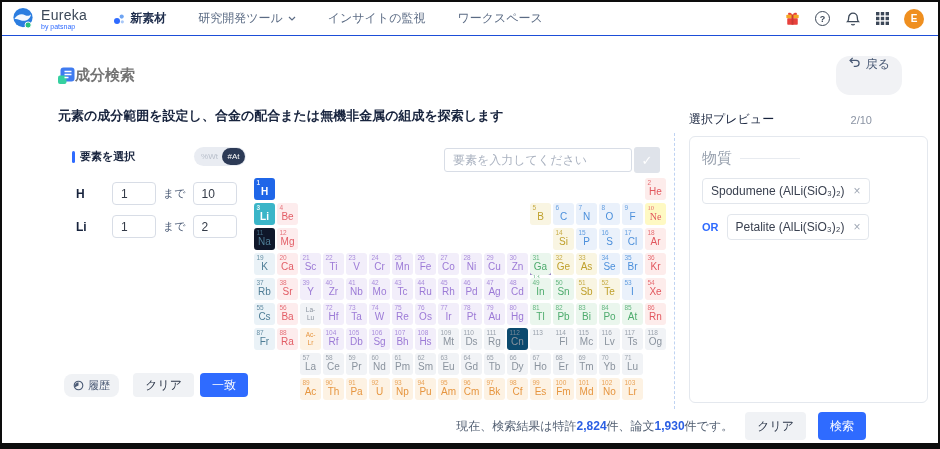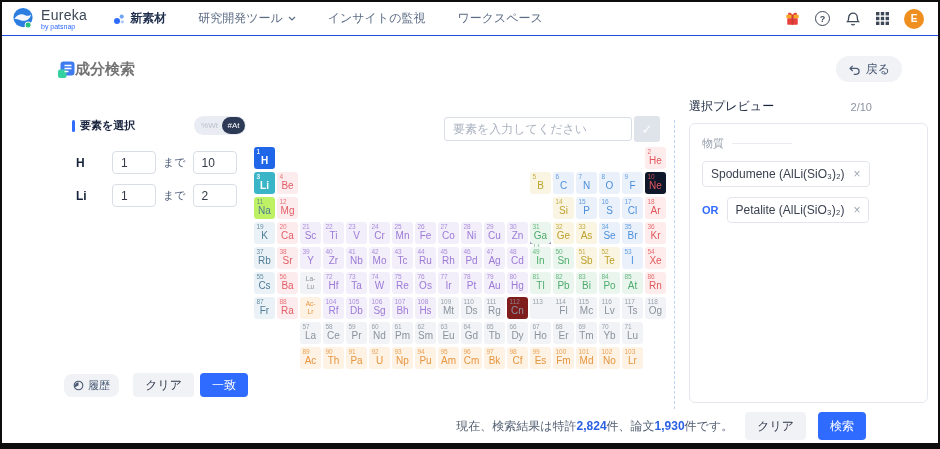--- a/index.html
+++ b/index.html
@@ -16,21 +16,21 @@
   .nav-item{display:flex;align-items:center;gap:5px;cursor:pointer}
   .nav-item.primary{font-weight:bold;color:#1f2e4d}
   .spacer{flex:1}
   .nav-icons{display:flex;align-items:center;gap:15px}
   .icon-btn{display:flex;align-items:center;justify-content:center;cursor:pointer}
   .help-ic{width:15px;height:15px;border:1.3px solid #3c4858;border-radius:50%;font-size:9px;color:#3c4858;display:flex;align-items:center;justify-content:center;font-weight:bold}
   .avatar{width:20px;height:20px;border-radius:50%;background:#ef8f1f;color:#fff;font-size:10px;font-weight:bold;display:flex;align-items:center;justify-content:center;cursor:pointer}
   
   .title-row{display:flex;align-items:center;margin:20px 36px 0 56px}
   .page-title{font-size:15px;font-weight:bold;color:#737373;}
-  .back-btn{display:flex;align-items:center;gap:5px;height:26px;padding:0 12px;background:#f1f2f5;border-radius:14px;font-size:12px;color:#4a5a75;cursor:pointer}
+  .back-btn{display:flex;align-items:flex-start;gap:5px;height:39px;padding:0 12px;background:#f1f2f5;border-radius:14px;font-size:12px;color:#4a5a75;cursor:pointer}
   
   .content-row{flex:1;display:flex;margin:12px 10px 0 56px;min-height:0}
   .left-col{width:616px;display:flex;flex-direction:column}
   .description{font-size:13px;font-weight:bold;color:#17233d}
   .sub-row{flex:1;display:flex;margin-top:8px;min-height:0}
   
   .el-panel{width:196px;display:flex;flex-direction:column;padding:14px 0 10px 0}
   .el-panel-head{display:flex;align-items:center;padding-left:14px}
   .blue-bar{width:3px;height:12px;background:#2f6bff;border-radius:2px}
   .el-panel-title{font-size:11px;font-weight:bold;color:#17233d;margin-left:5px}
@@ -60,21 +60,21 @@
   .el.sel{font-weight:bold}
   .el.ph{flex-direction:column;align-items:center;justify-content:center;font-size:6.5px;padding-bottom:0;line-height:1.2}
   
   .v-divider{border-left:1px dashed #bfd3f2;margin-top:26px}
   .right-col{flex:1;display:flex;flex-direction:column;padding:4px 0 6px 14px;min-width:0}
   .preview-head{display:flex;align-items:center}
   .preview-title{font-size:12px;color:#17233d}
   .preview-count{margin-left:auto;margin-right:56px;font-size:11px;color:#8a93a3}
   .preview-card{flex:1;margin-top:8px;border:1px solid #e4e8ee;border-radius:6px;padding:12px;overflow:hidden}
   .group-row{display:flex;align-items:center}
-  .group-label{font-size:11px;color:#98a1ae}
+  .group-label{font-size:15px;color:#98a1ae}
   .group-line{width:60px;height:1px;background:#e8ebf0;margin-left:8px}
   .chip-row{display:flex;align-items:center;margin-top:10px}
   .or{color:#2f6bff;font-size:11px;font-weight:bold;margin-right:8px}
   .chip{display:inline-flex;align-items:center;gap:9px;border:1px solid #e2e6ec;border-radius:4px;padding:5px 8px;font-size:12px;color:#3a4150;background:#fff;cursor:pointer}
   .chip .x{color:#a0a8b5;font-size:12px;cursor:pointer}
   
   .footer{flex:0 0 34px;display:flex;align-items:center;justify-content:flex-end;gap:12px;padding-right:72px}
   .result-text{font-size:12px;color:#525f72}
   .result-text .num{color:#2b5fe3;font-weight:bold}
   .footer .btn{height:28px}
@@ -166,20 +166,21 @@
       <svg width="13" height="11" viewBox="0 0 14 12" fill="none" stroke="#4a5a75" stroke-width="1.4">
         <path d="M2.2 4.8h6.6a3.2 3.2 0 0 1 0 6.4H6.2"></path>
         <path d="M5 2L2.2 4.8l2.8 2.8"></path>
       </svg>
       <span>戻る</span>
     </span>
   </div>
 
   <div class="content-row">
     <div class="left-col">
+      <div class="description">元素の成分範囲を設定し、合金の配合または無機非金属の組成を探索します</div>
       <div class="sub-row">
 
         <div class="el-panel">
           <div class="el-panel-head">
             <span class="blue-bar"></span>
             <span class="el-panel-title">要素を選択</span>
             <span class="unit-toggle">
               <span class="unit-off">%Wt</span>
               <span class="unit-on">#At</span>
             </span>
@@ -248,25 +249,25 @@
                 <span class="sym">N</span>
               </div>
               <div class="el" style="grid-area: 2 / 16; background: rgb(234, 241, 251); color: rgb(75, 143, 219);">
                 <span class="num">8</span>
                 <span class="sym">O</span>
               </div>
               <div class="el" style="grid-area: 2 / 17; background: rgb(234, 241, 251); color: rgb(75, 143, 219);">
                 <span class="num">9</span>
                 <span class="sym">F</span>
               </div>
-              <div class="el" style="grid-area: 2 / 18; background: #0f172a; color: rgb(226, 87, 94);">
+              <div class="el" style="grid-area: 2 / 18; background: #fef9c3; color: rgb(226, 87, 94); font-family: Liberation Serif, serif;">
                 <span class="num">10</span>
                 <span class="sym">Ne</span>
               </div>
-              <div class="el" style="grid-area: 3 / 1; background: #bef264; color: rgb(78, 125, 150); justify-content: center;">
+              <div class="el" style="grid-area: 3 / 1; background: #0f172a; color: rgb(78, 125, 150); justify-content: center;">
                 <span class="num">11</span>
                 <span class="sym">Na</span>
               </div>
               <div class="el" style="grid-area: 3 / 2; background: rgb(253, 236, 237); color: rgb(226, 93, 102);">
                 <span class="num">12</span>
                 <span class="sym">Mg</span>
               </div>
               <div class="el" style="grid-area: 3 / 13; background: #4c1d95; color: rgb(77, 171, 109); margin-top: 44px;">
                 <span class="num">13</span>
                 <span class="sym">Al</span>
@@ -544,21 +545,21 @@
                 <span class="sym">Mt</span>
               </div>
               <div class="el" style="grid-area: 7 / 10; background: rgb(241, 243, 246); color: rgb(138, 147, 158);">
                 <span class="num">110</span>
                 <span class="sym">Ds</span>
               </div>
               <div class="el" style="grid-area: 7 / 11; background: rgb(241, 243, 246); color: rgb(138, 147, 158);">
                 <span class="num">111</span>
                 <span class="sym">Rg</span>
               </div>
-              <div class="el" style="grid-area: 7 / 12; background: #7f1d1d; color: rgb(138, 147, 158);">
+              <div class="el" style="grid-area: 7 / 12; background: #0c4a6e; color: rgb(138, 147, 158);">
                 <span class="num">112</span>
                 <span class="sym">Cn</span>
               </div>
               <div class="el" style="grid-area: 7 / 13; background: rgb(241, 243, 246); color: rgb(138, 147, 158); padding-left: 31px;">
                 <span class="num">113</span>
                 <span class="sym">Nh</span>
               </div>
               <div class="el" style="grid-area: 7 / 14; background: rgb(241, 243, 246); color: rgb(138, 147, 158);">
                 <span class="num">114</span>
                 <span class="sym">Fl</span>

